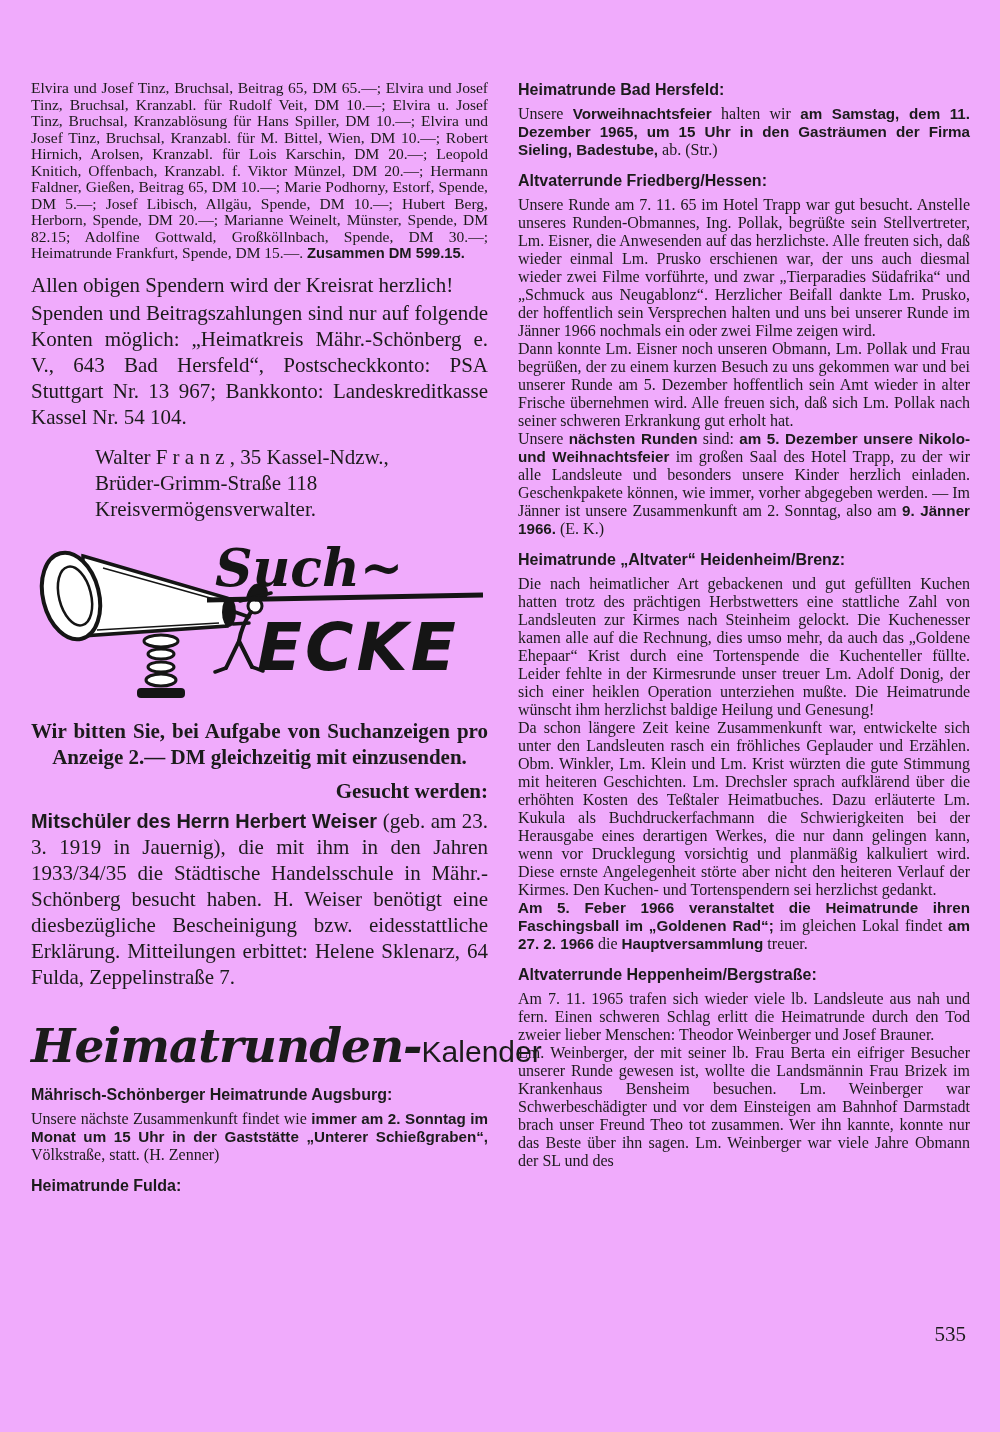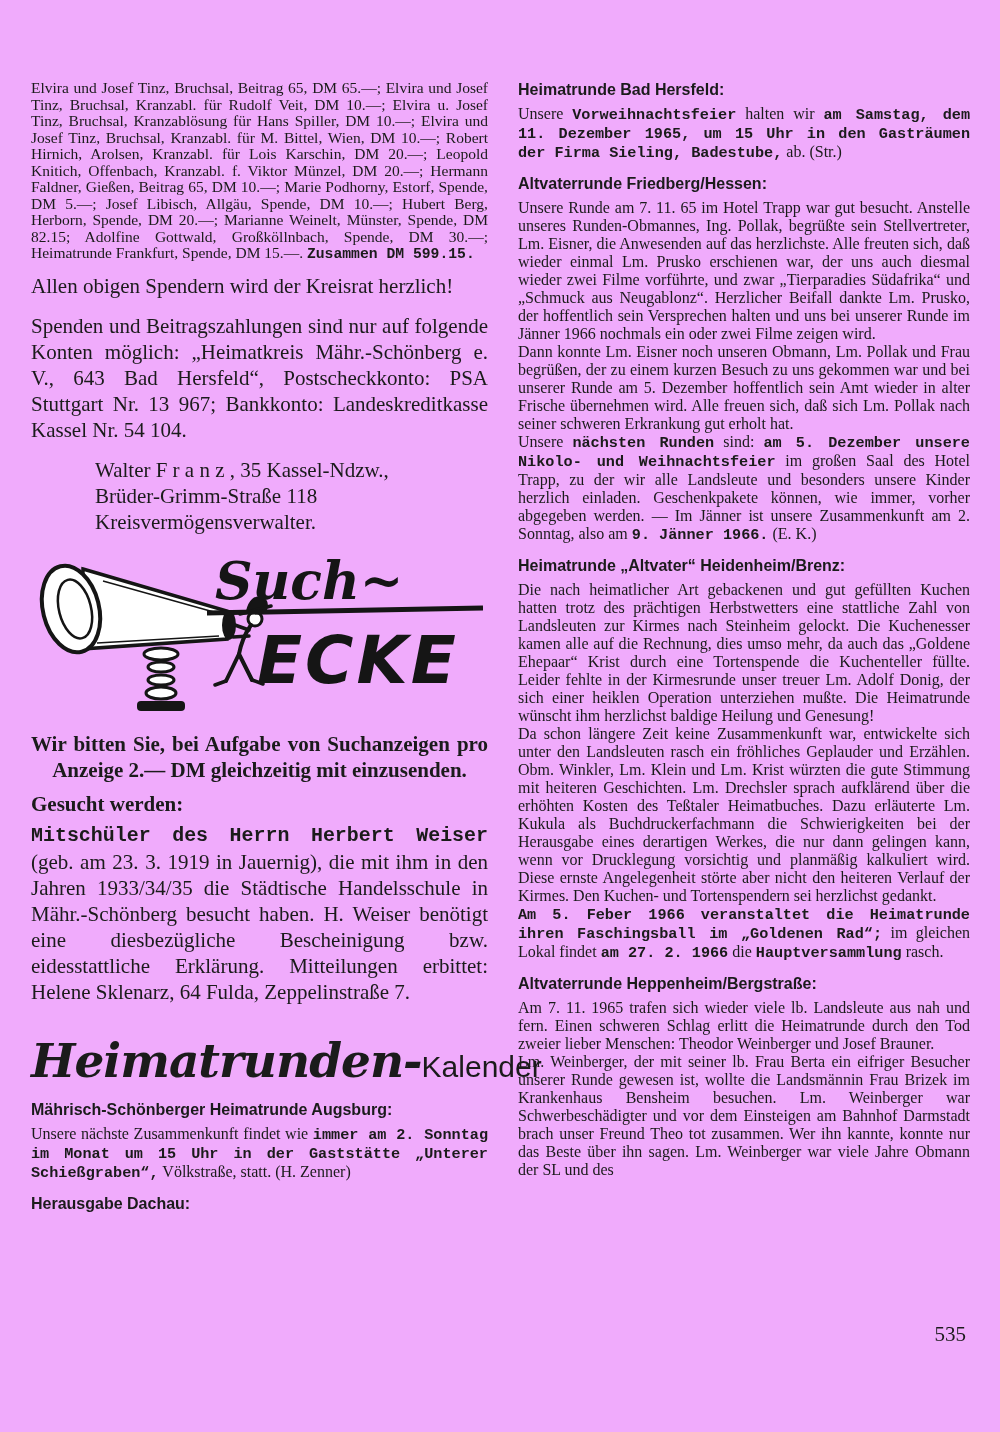--- a/index.html
+++ b/index.html
@@ -19,37 +19,37 @@
   p{margin:0;}
   .donors{
     font-size:15.5px;line-height:16.5px;
     text-align:justify;
     margin-bottom:10px;
   }
   .lead{
     font-size:21px;line-height:26px;
     text-align:justify;
   }
-  .lead + .lead{margin-top:14px;}
+  .lead + .lead{margin-top:2px;}
   .signature{
     font-size:21px;line-height:26px;
     margin:14px 0 0 64px;
   }
   .such-ecke{position:relative;margin:18px 0 6px;height:172px;}
   .notice{
     font-weight:bold;
     font-size:21px;line-height:26px;
     text-align:justify;
     text-align-last:center;
     margin-top:6px;
   }
   .gesucht-h{
     font-size:21px;line-height:26px;
     font-weight:bold;
-    text-align:left;
+    text-align:right;
     margin:8px 0 4px;
   }
   .kalender{
     margin:28px 0 8px;
     white-space:nowrap;
   }
   .kal-script{
     font-family:"DejaVu Serif",serif;
     font-style:italic;font-weight:bold;
     font-size:47px;letter-spacing:-1px;
@@ -62,21 +62,21 @@
     font-family:"Liberation Sans",sans-serif;
     font-weight:bold;font-size:16px;line-height:20px;
     margin:12px 0 5px;
   }
   .sect.first{margin-top:0;}
   .body{
     font-size:16px;line-height:18px;
     text-align:justify;
   }
   .b{
-    font-family:Liberation Mono, monospace;
+    font-family:Liberation Sans, sans-serif;
     font-weight:bold;
     font-size:0.95em;
   }
   .page-number{
     position:absolute;
     top:1322px;right:34px;
     font-size:21px;
   }
 </style>
 </head>
@@ -139,38 +139,38 @@
 
     <p class="gesucht-h">Gesucht werden:</p>
 
     <p class="lead"><span class="b">Mitschüler des Herrn Herbert Weiser </span><span>(geb. am 23. 3. 1919 in Jauernig), die mit ihm in den Jahren 1933/34/35 die Städtische Handelsschule in Mähr.-Schönberg besucht haben. H. Weiser benötigt eine diesbezügliche Bescheinigung bzw. eidesstattliche Erklärung. Mitteilungen erbittet: Helene Sklenarz, 64 Fulda, Zeppelinstraße 7.</span></p>
 
     <h1 class="kalender"><span class="kal-script">Heimatrunden-</span><span class="kal-rest">Kalender</span></h1>
 
     <h4 class="sect">Mährisch-Schönberger Heimatrunde Augsburg:</h4>
     <p class="body"><span>Unsere nächste Zusammenkunft findet wie </span><span class="b">immer am 2. Sonntag im Monat um 15 Uhr in der Gaststätte „Unterer Schießgraben“,</span><span> Völkstraße, statt. (H. Zenner)</span></p>
 
-    <h4 class="sect">Herausgabe Dachau:</h4>
+    <h4 class="sect">Heimatrunde Fulda:</h4>
 
   </div>
 
   <div class="col col-right">
 
     <h4 class="sect first">Heimatrunde Bad Hersfeld:</h4>
     <p class="body"><span>Unsere </span><span class="b">Vorweihnachtsfeier</span><span> halten wir </span><span class="b">am Samstag, dem 11. Dezember 1965, um 15 Uhr in den Gasträumen der Firma Sieling, Badestube,</span><span> ab. (Str.)</span></p>
 
     <h4 class="sect">Altvaterrunde Friedberg/Hessen:</h4>
     <p class="body">Unsere Runde am 7. 11. 65 im Hotel Trapp war gut besucht. Anstelle unseres Runden-Obmannes, Ing. Pollak, begrüßte sein Stellvertreter, Lm. Eisner, die Anwesenden auf das herzlichste. Alle freuten sich, daß wieder einmal Lm. Prusko erschienen war, der uns auch diesmal wieder zwei Filme vorführte, und zwar „Tierparadies Südafrika“ und „Schmuck aus Neugablonz“. Herzlicher Beifall dankte Lm. Prusko, der hoffentlich sein Versprechen halten und uns bei unserer Runde im Jänner 1966 nochmals ein oder zwei Filme zeigen wird.</p>
     <p class="body">Dann konnte Lm. Eisner noch unseren Obmann, Lm. Pollak und Frau begrüßen, der zu einem kurzen Besuch zu uns gekommen war und bei unserer Runde am 5. Dezember hoffentlich sein Amt wieder in alter Frische übernehmen wird. Alle freuen sich, daß sich Lm. Pollak nach seiner schweren Erkrankung gut erholt hat.</p>
     <p class="body"><span>Unsere </span><span class="b">nächsten Runden</span><span> sind: </span><span class="b">am 5. Dezember unsere Nikolo- und Weihnachtsfeier</span><span> im großen Saal des Hotel Trapp, zu der wir alle Landsleute und besonders unsere Kinder herzlich einladen. Geschenkpakete können, wie immer, vorher abgegeben werden. — Im Jänner ist unsere Zusammenkunft am 2. Sonntag, also am </span><span class="b">9. Jänner 1966.</span><span> (E. K.)</span></p>
 
     <h4 class="sect">Heimatrunde „Altvater“ Heidenheim/Brenz:</h4>
     <p class="body">Die nach heimatlicher Art gebackenen und gut gefüllten Kuchen hatten trotz des prächtigen Herbstwetters eine stattliche Zahl von Landsleuten zur Kirmes nach Steinheim gelockt. Die Kuchenesser kamen alle auf die Rechnung, dies umso mehr, da auch das „Goldene Ehepaar“ Krist durch eine Tortenspende die Kuchenteller füllte. Leider fehlte in der Kirmesrunde unser treuer Lm. Adolf Donig, der sich einer heiklen Operation unterziehen mußte. Die Heimatrunde wünscht ihm herzlichst baldige Heilung und Genesung!</p>
     <p class="body">Da schon längere Zeit keine Zusammenkunft war, entwickelte sich unter den Landsleuten rasch ein fröhliches Geplauder und Erzählen. Obm. Winkler, Lm. Klein und Lm. Krist würzten die gute Stimmung mit heiteren Geschichten. Lm. Drechsler sprach aufklärend über die erhöhten Kosten des Teßtaler Heimatbuches. Dazu erläuterte Lm. Kukula als Buchdruckerfachmann die Schwierigkeiten bei der Herausgabe eines derartigen Werkes, die nur dann gelingen kann, wenn vor Drucklegung vorsichtig und planmäßig kalkuliert wird. Diese ernste Angelegenheit störte aber nicht den heiteren Verlauf der Kirmes. Den Kuchen- und Tortenspendern sei herzlichst gedankt.</p>
-    <p class="body"><span class="b">Am 5. Feber 1966 veranstaltet die Heimatrunde ihren Faschingsball im „Goldenen Rad“;</span><span> im gleichen Lokal findet </span><span class="b">am 27. 2. 1966</span><span> die </span><span class="b">Hauptversammlung</span><span> rasch.</span></p>
+    <p class="body"><span class="b">Am 5. Feber 1966 veranstaltet die Heimatrunde ihren Faschingsball im „Goldenen Rad“;</span><span> im gleichen Lokal findet </span><span class="b">am 27. 2. 1966</span><span> die </span><span class="b">Hauptversammlung</span><span> treuer.</span></p>
 
     <h4 class="sect">Altvaterrunde Heppenheim/Bergstraße:</h4>
     <p class="body">Am 7. 11. 1965 trafen sich wieder viele lb. Landsleute aus nah und fern. Einen schweren Schlag erlitt die Heimatrunde durch den Tod zweier lieber Menschen: Theodor Weinberger und Josef Brauner.</p>
     <p class="body">Lm. Weinberger, der mit seiner lb. Frau Berta ein eifriger Besucher unserer Runde gewesen ist, wollte die Landsmännin Frau Brizek im Krankenhaus Bensheim besuchen. Lm. Weinberger war Schwerbeschädigter und vor dem Einsteigen am Bahnhof Darmstadt brach unser Freund Theo tot zusammen. Wer ihn kannte, konnte nur das Beste über ihn sagen. Lm. Weinberger war viele Jahre Obmann der SL und des</p>
 
   </div>
 
   <div class="page-number">535</div>
 
 </div>

